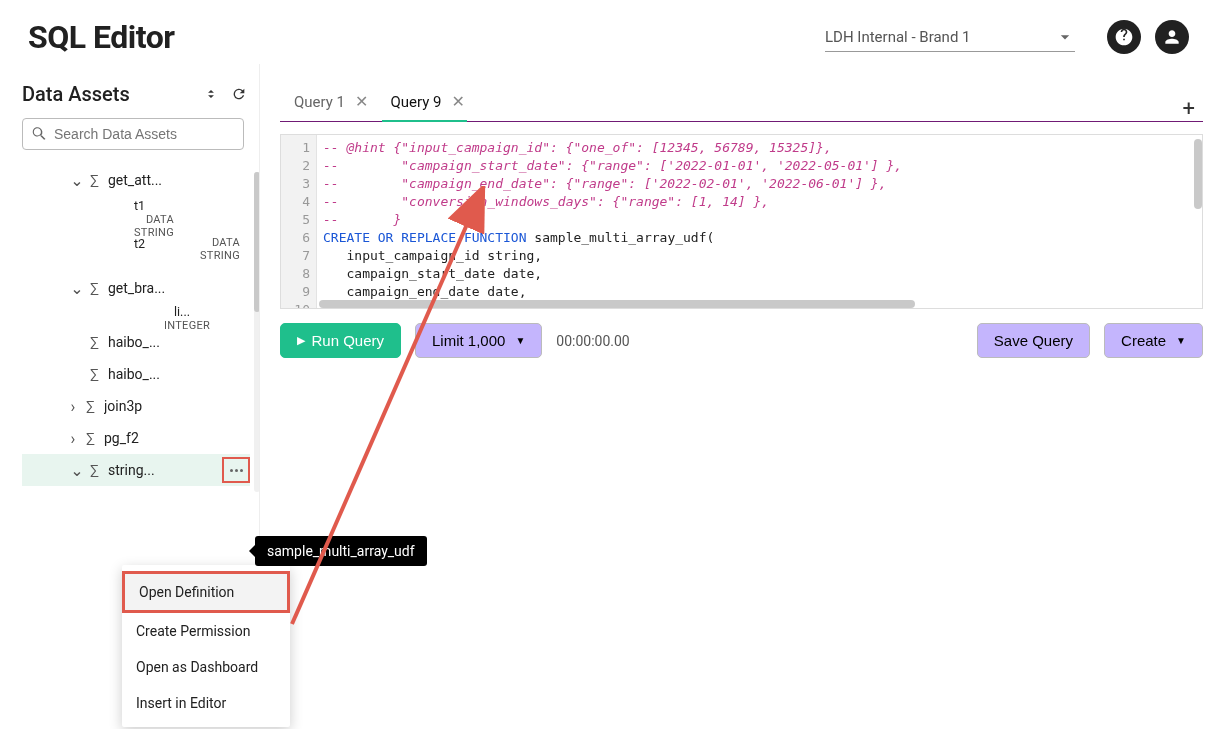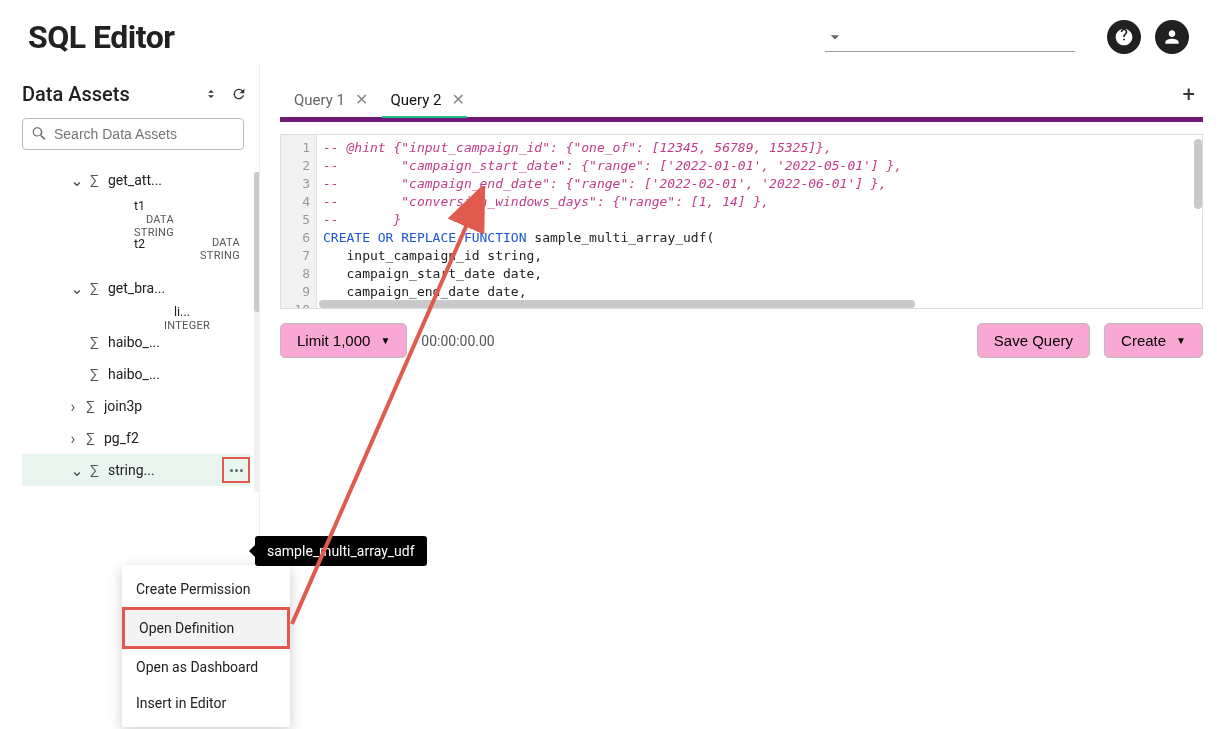--- a/index.html
+++ b/index.html
@@ -33,49 +33,50 @@
   .scroll-thumb { position:absolute; left:0; top:0; width:6px; height:140px; background:#c9c9c9; border-radius:3px; }
   .dots-btn { width:28px; height:26px; border:2px solid #e05a4d; display:flex; align-items:center; justify-content:center; margin-left:2px; cursor:pointer; }
   .dots-btn span { width:3px; height:3px; background:#666; border-radius:50%; margin:0 1px; }
   .tooltip { position:absolute; left:255px; top:536px; background:#000; color:#fff; font-size:14px; padding:7px 12px; border-radius:3px; white-space:nowrap; z-index:50; }
   .tooltip::before { content:""; position:absolute; left:-6px; top:50%; transform:translateY(-50%); border:6px solid transparent; border-right-color:#000; border-left:none; }
   .ctx-menu { position:absolute; left:122px; top:565px; width:168px; background:#fff; box-shadow:0 4px 14px rgba(0,0,0,0.2); border-radius:2px; z-index:40; padding:6px 0; }
   .ctx-item { padding:10px 14px; font-size:14px; cursor:pointer; }
   .ctx-hl { border:3px solid #e05a4d; }
   .ctx-item.hover { background:#f3f3f3; }
   .editor { flex:1; padding:18px 14px 0 20px; position:relative; border-left:1px solid #eee; margin-left:-1px; }
-  .tabs { display:flex; align-items:flex-start; border-bottom:5px solid #701a75; height:40px; }
+  .tabs { display:flex; align-items:flex-end; border-bottom:1px solid #701a75; height:40px; }
   .tab { display:flex; align-items:center; padding:0 8px 0 14px; height:100%; font-size:15px; color:#666; cursor:pointer; position:relative; }
   .tab.active { color:#111; }
   .tab.active::after { content:""; position:absolute; left:6px; right:6px; bottom:-1px; height:2px; background:#1fbf8c; }
   .tab .close { margin-left:10px; font-size:16px; color:#888; }
   .tab-add { margin-left:auto; font-size:22px; color:#333; cursor:pointer; padding:0 8px; }
   .code-area { border:1px solid #ddd; margin-top:12px; height:175px; display:flex; font-family:Menlo,Consolas,monospace; font-size:13px; position:relative; background:#fff; overflow:hidden; }
   .gutter { background:#f2f2f2; border-right:1px solid #e3e3e3; text-align:right; color:#999; padding:4px 6px 0 0; user-select:none; width:36px; line-height:18px; }
   .gutter div { height:18px; }
   .code { padding:4px 0 0 6px; white-space:pre; line-height:18px; flex:1; position:relative; }
   .c-comment { color:#c03b8a; font-style:italic; }
   .c-key { color:#1a56d6; }
   .code-scroll-v { position:absolute; right:0; top:4px; width:8px; height:70px; background:#c9c9c9; border-radius:4px; }
   .code-scroll-h { position:absolute; left:38px; bottom:0; height:8px; width:596px; background:#c9c9c9; border-radius:4px; }
   .action-row { display:flex; align-items:center; margin-top:14px; gap:14px; }
-  .btn { border:1px solid #bbb; border-radius:5px; padding:8px 16px; font-size:15px; background:#f9a8d4; cursor:pointer; display:flex; align-items:center; }
+  .btn { border:1px solid #bbb; border-radius:5px; padding:8px 16px; font-size:15px; background:#c4b5fd; cursor:pointer; display:flex; align-items:center; }
   .btn.primary { background:#1fbf8c; border-color:#1fbf8c; color:#fff; font-weight:500; }
   .btn.primary::before { content:"▶"; font-size:11px; margin-right:6px; }
   .btn .caret-d { margin-left:10px; font-size:10px; }
   .elapsed { font-size:14px; color:#555; }
   .spacer { flex:1; }
   .arrow-overlay { position:absolute; left:290px; top:186px; width:200px; height:440px; pointer-events:none; z-index:60; }
 </style>
 </head>
 <body>
 
 <div class="header">
   <h1>SQL Editor</h1>
   <div class="brand-select">
+    <span>LDH Internal - Brand 1</span>
     <svg viewBox="0 0 24 24">
         <path d="M7 10l5 5 5-5z"></path>
       </svg>
   </div>
   <div class="hdr-icon">
     <svg viewBox="0 0 24 24">
         <path d="M11 18h2v-2h-2v2zm1-16C6.48 2 2 6.48 2 12s4.48 10 10 10 10-4.48 10-10S17.52 2 12 2zm1 14h-2v-2h2v2zm2.07-7.75l-.9.92C13.45 9.9 13 10.5 13 12h-2v-.5c0-1.1.45-2.1 1.17-2.83l1.24-1.26c.37-.36.59-.86.59-1.41 0-1.1-.9-2-2-2s-2 .9-2 2H8c0-2.21 1.79-4 4-4s4 1.79 4 4c0 .88-.36 1.68-.93 2.25z"></path>
       </svg>
   </div>
   <div class="hdr-icon">
@@ -166,21 +167,21 @@
       </div>
   </div>
 
   <div class="editor">
     <div class="tabs" id="tabs">
         <div class="tab">
           <span>Query 1</span>
           <span class="close">✕</span>
         </div>
         <div class="tab active">
-          <span>Query 2</span>
+          <span>Query 9</span>
           <span class="close">✕</span>
         </div>
         <div class="tab-add">+</div>
       </div>
 
     <div class="code-area">
       <div class="gutter" id="gutter">
           <div>1</div>
           <div>2</div>
           <div>3</div>
@@ -191,40 +192,41 @@
           <div>8</div>
           <div>9</div>
           <div>10</div>
         </div>
       <div class="code" id="code"><div><span class="c-comment">-- @hint {"input_campaign_id": {"one_of": [12345, 56789, 15325]},</span></div><div><span class="c-comment">--        "campaign_start_date": {"range": ['2022-01-01', '2022-05-01'] },</span></div><div><span class="c-comment">--        "campaign_end_date": {"range": ['2022-02-01', '2022-06-01'] },</span></div><div><span class="c-comment">--        "conversion_windows_days": {"range": [1, 14] },</span></div><div><span class="c-comment">--       }</span></div><div><span class="c-key">CREATE OR REPLACE FUNCTION</span> sample_multi_array_udf(</div><div>   input_campaign_id string,</div><div>   campaign_start_date date,</div><div>   campaign_end_date date,</div><div></div></div>
       <div class="code-scroll-v"></div>
       <div class="code-scroll-h"></div>
     </div>
 
     <div class="action-row">
+      <button class="btn primary">Run Query</button>
       <button class="btn">
           <span>Limit 1,000</span>
           <span class="caret-d">▼</span>
         </button>
       <span class="elapsed">00:00:00.00</span>
       <span class="spacer"></span>
       <button class="btn">Save Query</button>
       <button class="btn">
           <span>Create</span>
           <span class="caret-d">▼</span>
         </button>
     </div>
   </div>
 </div>
 
 <div class="tooltip">sample_multi_array_udf</div>
 
 <div class="ctx-menu" id="ctx">
+    <div class="ctx-item ctx-hl hover">Open Definition</div>
     <div class="ctx-item">Create Permission</div>
-    <div class="ctx-item ctx-hl hover">Open Definition</div>
     <div class="ctx-item">Open as Dashboard</div>
     <div class="ctx-item">Insert in Editor</div>
   </div>
 
 <svg class="arrow-overlay" viewBox="0 0 200 440">
   <defs>
       <marker id="ah" markerWidth="12" markerHeight="12" refX="10" refY="5" orient="auto">
         <path d="M0,0 L12,5 L0,10 z" fill="#e05a4d"></path>
       </marker>
     </defs>

